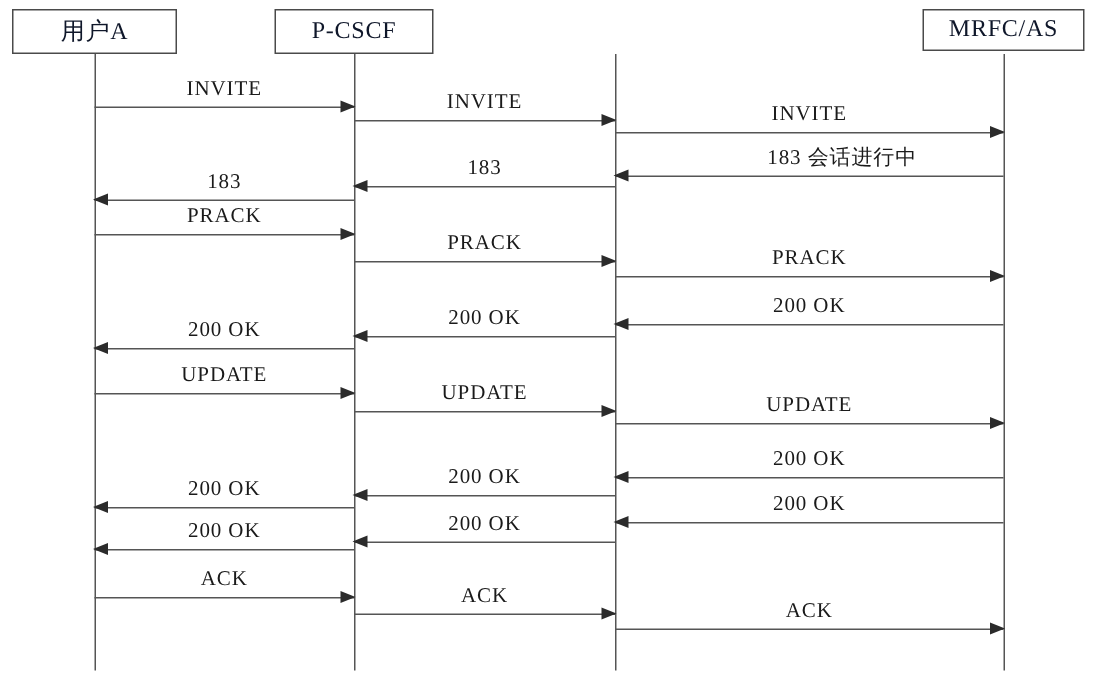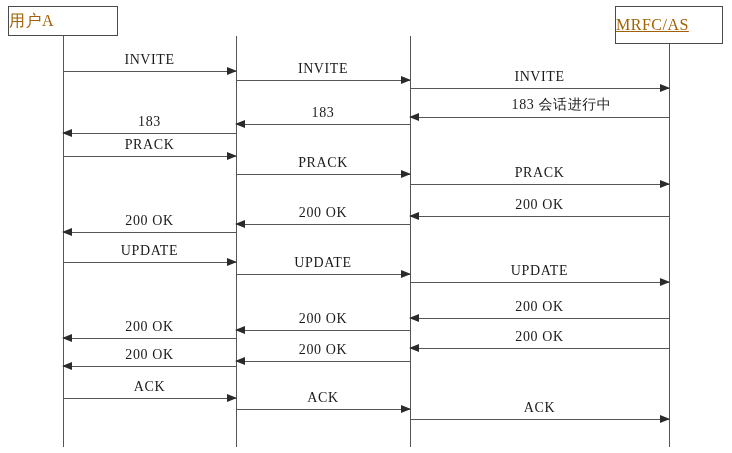--- a/index.html
+++ b/index.html
@@ -9,23 +9,23 @@
     background:#ffffff;
     font-family:"Liberation Serif","DejaVu Serif",serif;
     overflow:hidden;
   }
   
   .actor-box{
     position:absolute;
     box-sizing:border-box;
     border:1px solid #4a4a4a;
     background:#ffffff;
-    display:flex;align-items:center;
+    display:flex;align-items:center;justify-content:center;
     font-size:16px;
-    color:#a16207;
+    color:#0f172a;
     letter-spacing:.5px;
     white-space:nowrap;
   }
   
   .lifeline{
     position:absolute;
     width:1px;
     background:#555555;
   }
   
@@ -66,23 +66,26 @@
 </style>
 </head>
 <body>
 
 <div id="canvas" style="width: 732px; height: 453px; background: rgb(255, 255, 255);">
     <div class="lifeline" style="left: 63px; top: 36px; height: 411px; background: rgb(85, 85, 85);"></div>
     <div class="actor-box" style="left: 8px; top: 6px; width: 110px; height: 30px;">
       <span>用户A</span>
     </div>
     <div class="lifeline" style="left: 236px; top: 36px; height: 411px; background: rgb(85, 85, 85);"></div>
+    <div class="actor-box" style="left: 183px; top: 6px; width: 106px; height: 30px;">
+      <span>P-CSCF</span>
+    </div>
     <div class="lifeline" style="left: 410px; top: 36px; height: 411px; background: rgb(85, 85, 85);"></div>
     <div class="lifeline" style="left: 669px; top: 36px; height: 411px; background: rgb(85, 85, 85);"></div>
-    <div class="actor-box" style="left: 615px; top: 6px; width: 108px; height: 38px; text-decoration: underline;">
+    <div class="actor-box" style="left: 615px; top: 6px; width: 108px; height: 28px;">
       <span>MRFC/AS</span>
     </div>
     <div class="msg to-right" style="left: 63px; top: 71px; width: 173px;">
       <div class="shaft" style="background: rgb(85, 85, 85);"></div>
       <div class="head"></div>
       <div class="label">INVITE</div>
     </div>
     <div class="msg to-right" style="left: 236px; top: 80px; width: 174px;">
       <div class="shaft" style="background: rgb(85, 85, 85);"></div>
       <div class="head"></div>

